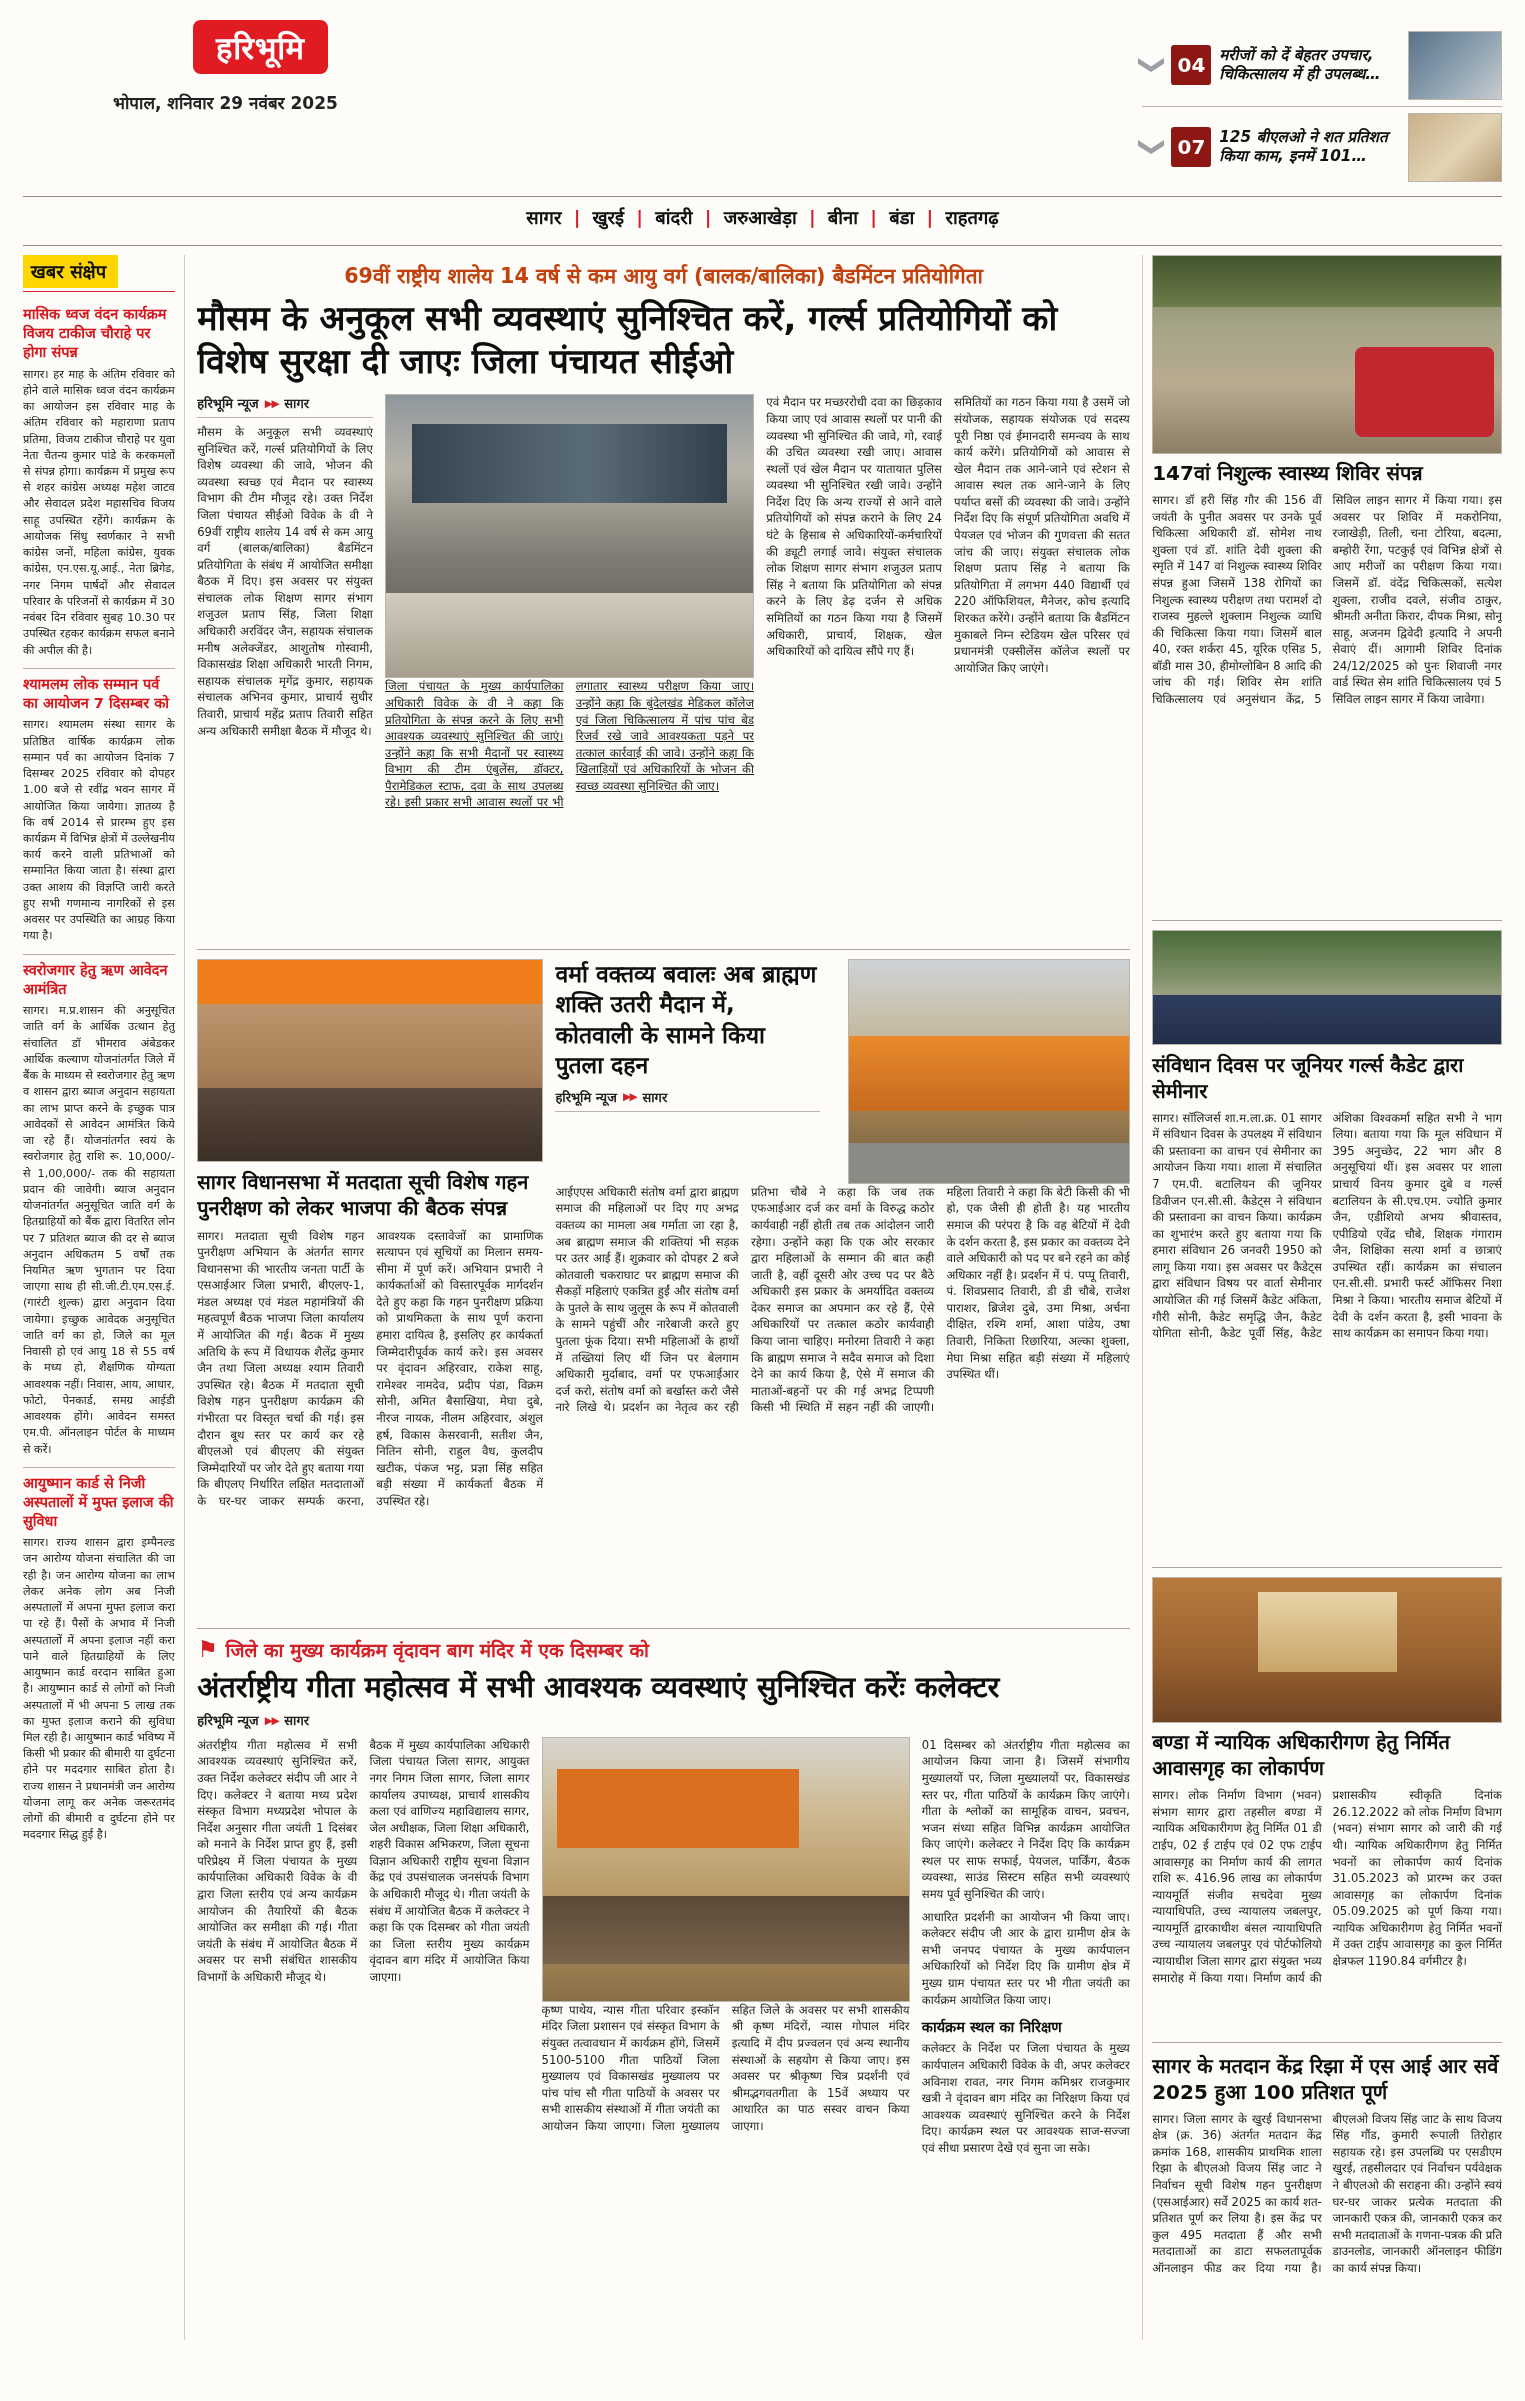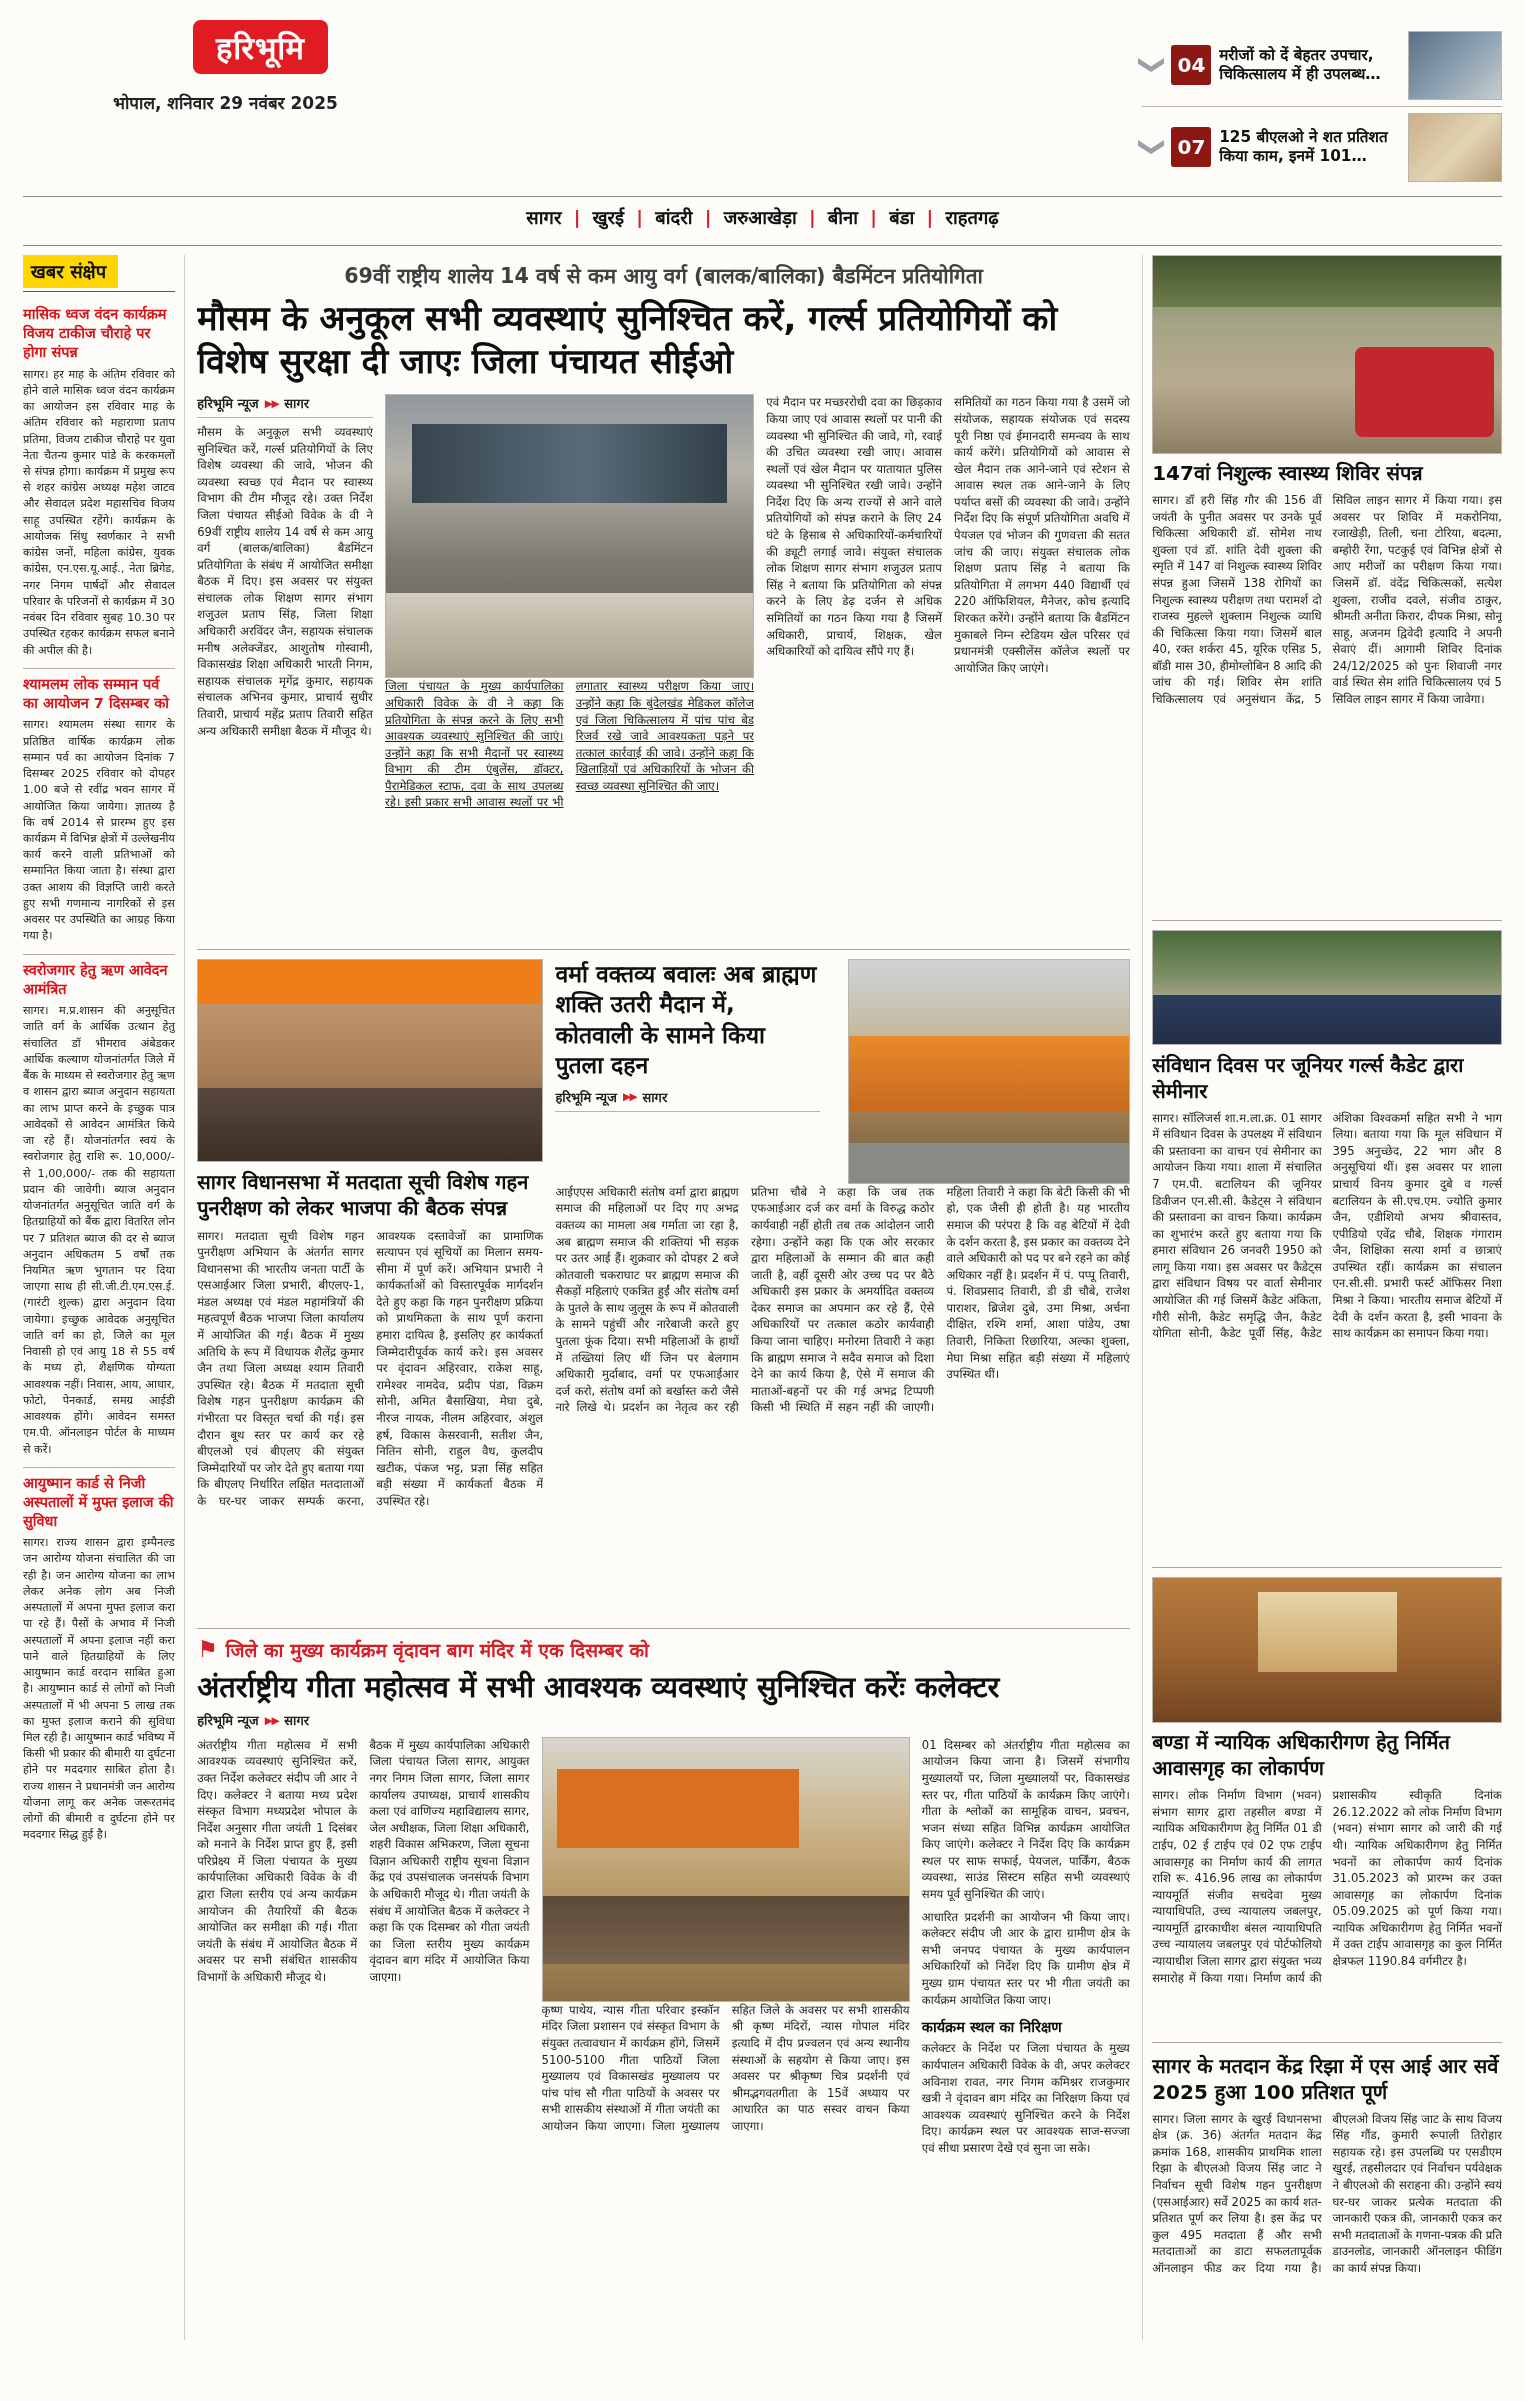--- a/index.html
+++ b/index.html
@@ -14,21 +14,21 @@
   .logo-box{display:inline-block;background:#e01b22;color:#fff;font-weight:700;
     font-size:31px;padding:6.1px 23px;border-radius:7.7px;margin-left:80px;letter-spacing:0.8px;}
   .mast-title{margin:7.7px 0 0 0;color:#e01b22;font-weight:700;font-size:58px;line-height:1.05;letter-spacing:0.8px;}
   .dateline{margin-top:17px;font-weight:700;font-size:17px;color:#222;}
   .mast-right{width:360px;flex:none;padding-top:4.6px;}
   .teaser{display:flex;align-items:center;gap:7.7px;padding:6.1px 0;cursor:pointer;}
   .teaser + .teaser{border-top:0.8px solid #b9b5ad;}
   .chev{color:#9aa0a6;font-size:26px;transform:rotate(90deg);line-height:1;flex:none;}
   .pgnum{flex:none;width:40px;height:40px;background:#8d1712;color:#fff;font-weight:700;
     font-size:20px;display:flex;align-items:center;justify-content:center;border-radius:3.1px;}
-  .tz-text{flex:1;font-weight:700;font-size:15.3px;line-height:1.25;color:#111;}
+  .tz-text{flex:1;font-weight:700;font-size:15.3px;line-height:1.25;color:#111;font-style:italic;}
   .tz-photo{flex:none;width:92px;height:67px;border:0.8px solid #c8c4ba;}
   .rule{border:0;border-top:0.8px solid #8f8c85;margin:7.7px 0 0 0;}
   .mast-nav{display:flex;justify-content:center;align-items:center;padding:7.7px 0;}
   .nav-item{font-weight:700;font-size:18.4px;color:#111;cursor:pointer;}
   .nav-item + .nav-item::before{content:"|";color:#d42027;font-weight:700;margin:0 12.2px;}
   
   .content{display:grid;grid-template-columns:162px 1fr 360px;column-gap:12.2px;margin-top:9.2px;height:2085px;overflow:hidden;}
   .rail-left{overflow:hidden;border-right:0.8px solid #cfccc4;padding-right:9.2px;}
   .col-main{overflow:hidden;}
   .rail-right{overflow:hidden;border-left:0.8px solid #cfccc4;padding-left:9.2px;}
@@ -41,21 +41,21 @@
   .brief-h{margin:0 0 4.6px 0;color:#d6161c;font-weight:700;font-size:14.5px;line-height:1.3;}
   .brief-b{margin:0;font-size:11.2px;line-height:1.45;text-align:justify;color:#222;}
   
   p.body{margin:0;font-size:11.6px;line-height:1.43;text-align:justify;color:#1c1c1c;}
   .byline{display:flex;align-items:center;gap:6.1px;font-weight:700;font-size:13px;color:#222;
     border-bottom:0.8px solid #b9b5ad;padding-bottom:4.6px;margin-bottom:6.1px;}
   .by-arrows{color:#d42027;font-size:10.7px;letter-spacing:-1.5px;}
   .photo{position:relative;overflow:hidden;border:0.8px solid #b9b5ad;background:#888;}
   .sep{border:0;border-top:0.8px solid #aaa59c;margin:9.2px 0;}
   
-  .kicker{color:#404040;font-weight:700;font-size:20.7px;text-align:center;margin:6.1px 0 7.7px 0;}
+  .kicker{color:#c2410c;font-weight:700;font-size:20.7px;text-align:center;margin:6.1px 0 7.7px 0;}
   .lead-h{margin:0 0 10.7px 0;font-size:34px;line-height:1.28;font-weight:700;color:#0e0e0e;}
   .lead-body{display:grid;grid-template-columns:1fr 2.1fr 1fr 1fr;column-gap:12.2px;height:545px;overflow:hidden;}
   .ph-meeting{height:282px;background:linear-gradient(180deg,#8f979c 0%,#b7b4aa 26%,#7f7b72 58%,#55524b 100%);}
   .ph-meeting::before{content:"";position:absolute;left:7%;right:7%;top:10%;height:28%;
     background:linear-gradient(90deg,#36454f,#5a6b78 55%,#31404a);}
   .ph-meeting::after{content:"";position:absolute;left:0;right:0;bottom:0;height:30%;
     background:linear-gradient(180deg,#d2ccbd,#a79f8d);}
   .twocol{column-count:2;column-gap:12.2px;margin-top:7.7px;height:246px;overflow:hidden;text-decoration:underline;}
   
   .band{display:grid;grid-template-columns:346px 1fr;column-gap:12.2px;border-top:0.8px solid #aaa59c;

